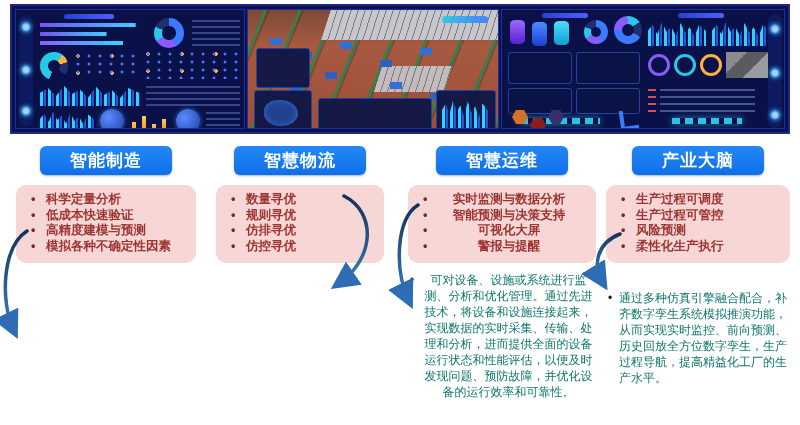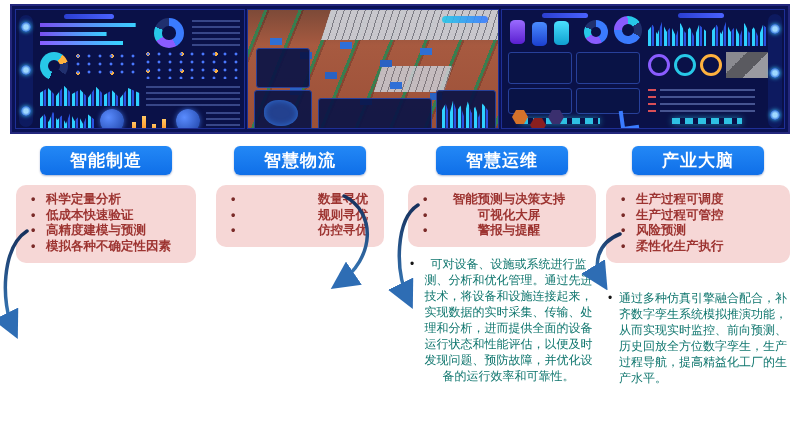--- a/index.html
+++ b/index.html
@@ -172,36 +172,38 @@
     <span>智能制造</span>
   </div>
   <ul class="pink-box">
     <li>科学定量分析</li>
     <li>低成本快速验证</li>
     <li>高精度建模与预测</li>
     <li>模拟各种不确定性因素</li>
   </ul>
 </div>
 
-<div class="column" style="left:216px;width:168px;text-align:right;">
+<div class="column" style="left:216px;width:168px;">
   <div class="col-header">
     <span>智慧物流</span>
   </div>
   <ul class="pink-box">
     <li>数量寻优</li>
     <li>规则寻优</li>
+    <li>仿排寻优</li>
     <li>仿控寻优</li>
   </ul>
 </div>
 
 <div class="column" style="left:408px;width:188px;text-align:center;">
   <div class="col-header">
     <span>智慧运维</span>
   </div>
   <ul class="pink-box">
+    <li>实时监测与数据分析</li>
     <li>智能预测与决策支持</li>
     <li>可视化大屏</li>
     <li>警报与提醒</li>
   </ul>
   <div class="desc has-bullet" style="margin-top:9px;">
     <p>可对设备、设施或系统进行监测、分析和优化管理。通过先进技术，将设备和设施连接起来，实现数据的实时采集、传输、处理和分析，进而提供全面的设备运行状态和性能评估，以便及时发现问题、预防故障，并优化设备的运行效率和可靠性。</p>
   </div>
 </div>
 
 <div class="column" style="left:606px;width:184px;">

